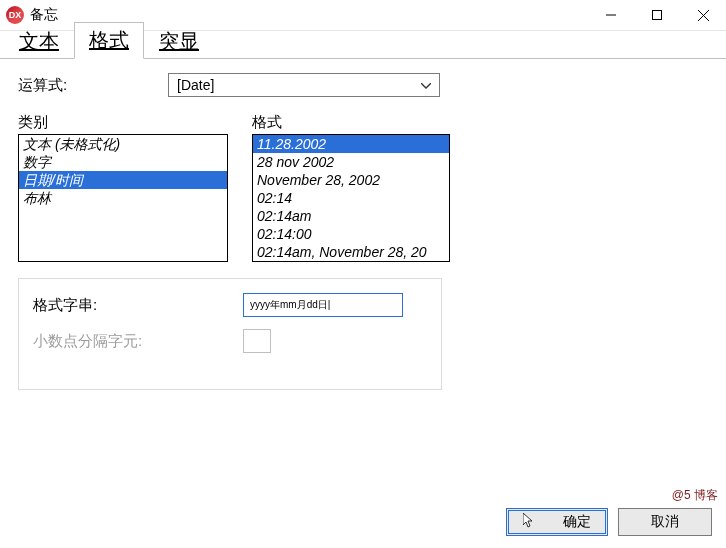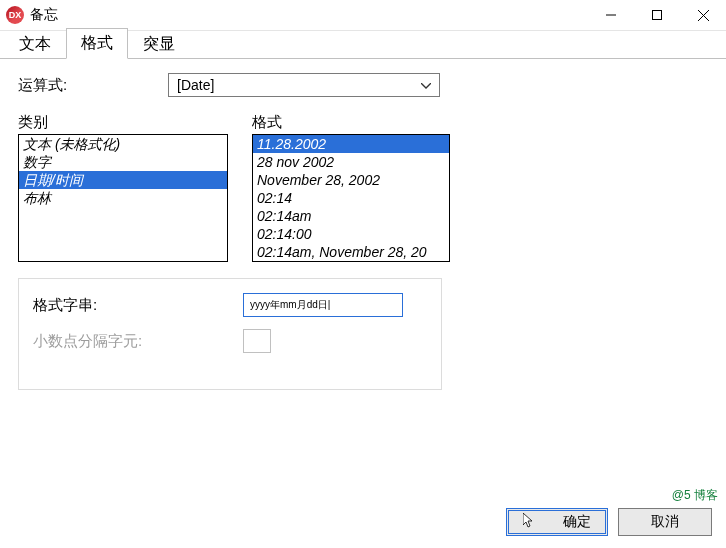--- a/index.html
+++ b/index.html
@@ -51,26 +51,27 @@
     display: flex;
     align-items: flex-end;
     padding: 2px 4px 0 4px;
     height: 28px;
     border-bottom: 1px solid #c0c0c0;
   }
   .tab {
     padding: 4px 14px 4px 14px;
     border: 1px solid transparent;
     border-bottom: none;
-    font-size: 16px;
+    font-size: 20px;
     color: #000;
     margin-right: 0;
     position: relative;
     bottom: -1px;
     background: #f4f4f4;
+    text-decoration: underline;
   }
   .tab.active {
     background: #fff;
     border-color: #c0c0c0;
     border-bottom: 1px solid #fff;
   }
   .tab.inactive { background: transparent; border: 1px solid transparent; border-bottom: none; }
 
   
   .content {
@@ -170,21 +171,21 @@
   }
   .cursor {
     display: inline-block;
     margin-right: 4px;
     font-size: 14px;
   }
 
   .watermark {
     position: absolute;
     right: 8px; bottom: 44px;
-    font-size: 12px; color: #15803d;
+    font-size: 12px; color: #7f1d1d;
   }
 </style>
 </head>
 <body>
 
 <div class="titlebar">
   <div class="app-icon">DX</div>
   <div class="title">备忘</div>
   <div class="win-controls">
     <div class="win-btn">

